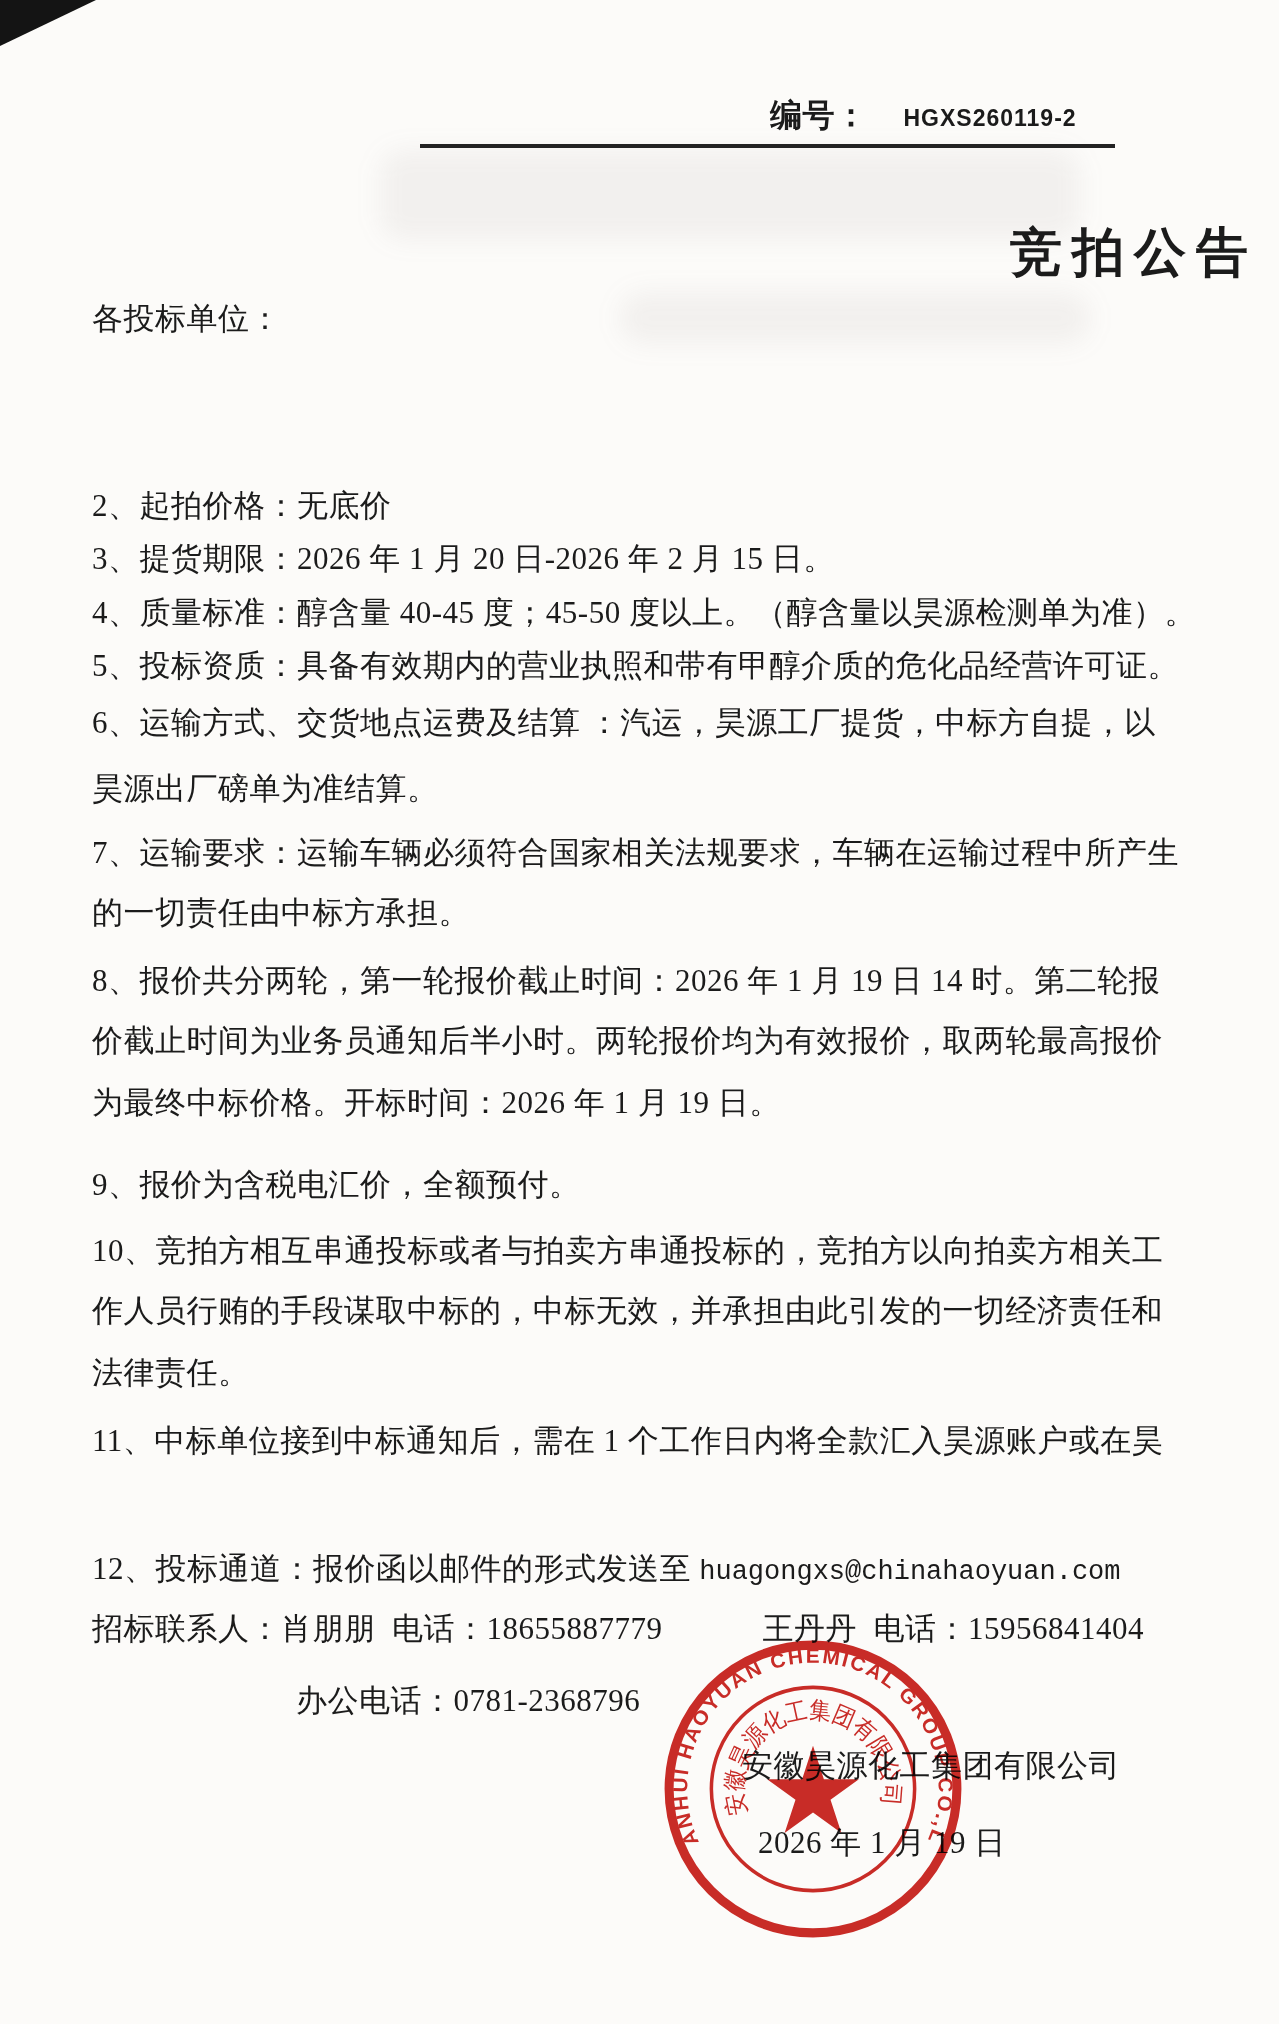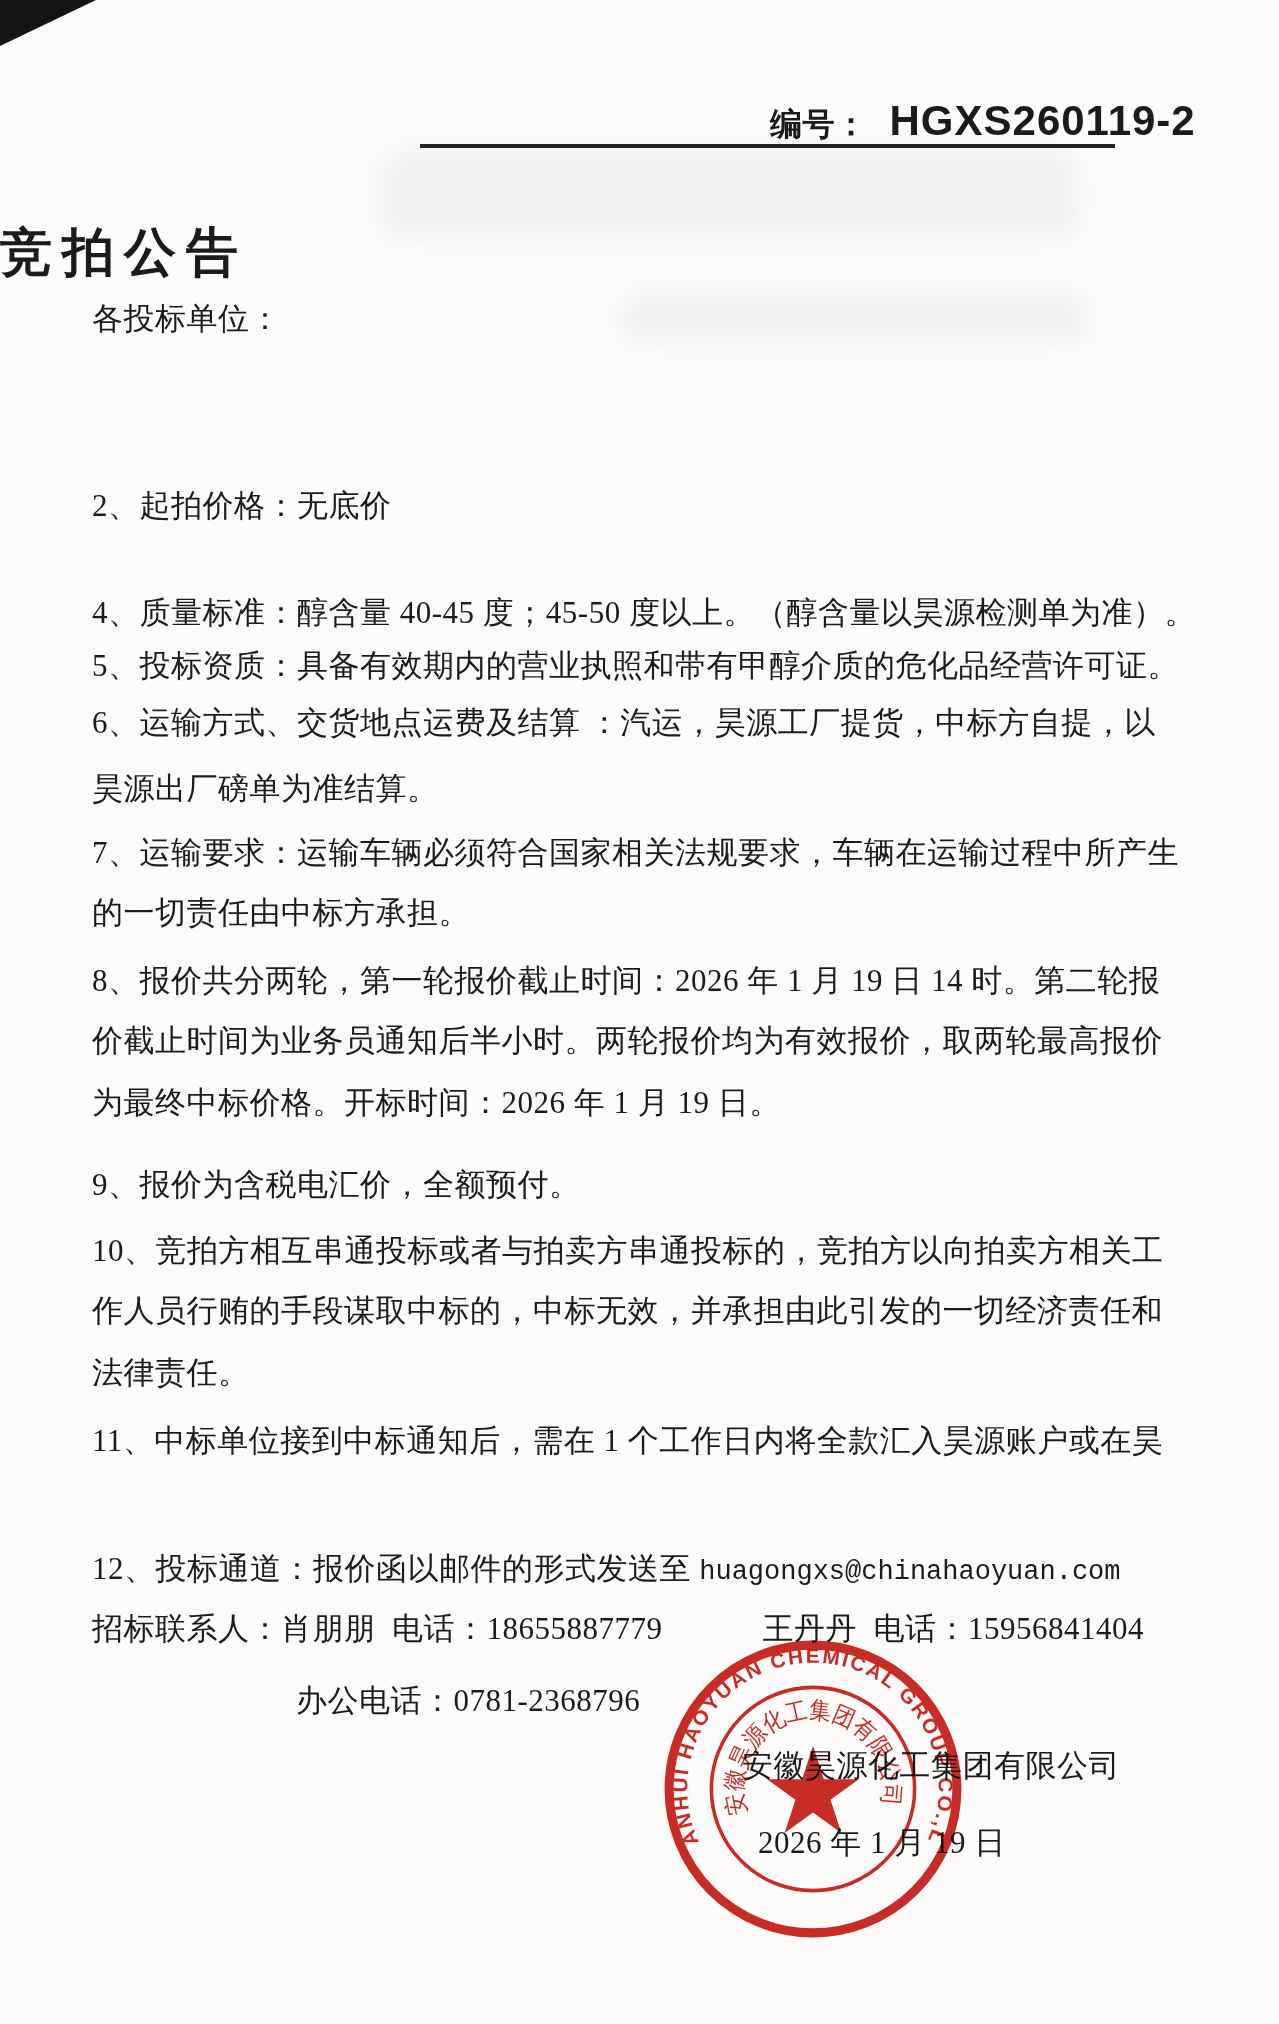--- a/index.html
+++ b/index.html
@@ -15,25 +15,25 @@
   .ln{
     position:absolute;
     left:92px;
     font-size:31px;
     line-height:1.2;
     white-space:pre;
     letter-spacing:0.5px;
   }
   .hdr{left:770px;top:96px;font-size:32px;font-weight:bold;
        font-family:"Liberation Sans","DejaVu Sans",sans-serif;}
-  .hdr .num{margin-left:22px;font-size:42px;letter-spacing:1px;}
+  .hdr .num{margin-left:36px;font-size:23px;letter-spacing:1px;}
   .rule{position:absolute;left:420px;top:144px;width:695px;height:0;
         border-top:4px solid #232323;}
   .title{
-    left:0;top:221px;width:1258px;text-align:left;
+    left:0;top:221px;width:1258px;text-align:right;
     font-family:"Liberation Sans","DejaVu Sans",sans-serif;
     font-weight:bold;font-size:52px;letter-spacing:10px;
   }
   .gap-qty{display:inline-block;width:112px;}
   .gap-contact{display:inline-block;width:100px;}
   .email{font-family:"Liberation Mono","DejaVu Sans Mono",monospace;font-size:27px;letter-spacing:0;}
   .corner-artifact{
     position:absolute;left:0;top:0;width:100px;height:50px;background:#141414;
     clip-path:polygon(0 0,96% 0,0 92%);
   }
@@ -57,20 +57,21 @@
 
   <div class="ln hdr"><span>编号：</span><span class="num">HGXS260119-2</span></div>
   <div class="rule"></div>
 
   <div class="ln title">竞拍公告</div>
 
   <div class="ln" style="top:300px">各投标单位：</div>
 
 
   <div class="ln" style="top:487px">2、起拍价格：无底价</div>
+  <div class="ln" style="top:540px">3、提货期限：2026 年 1 月 20 日-2026 年 2 月 15 日。</div>
   <div class="ln" style="top:594px">4、质量标准：醇含量 40-45 度；45-50 度以上。（醇含量以昊源检测单为准）。</div>
   <div class="ln" style="top:647px">5、投标资质：具备有效期内的营业执照和带有甲醇介质的危化品经营许可证。</div>
   <div class="ln" style="top:704px">6、运输方式、交货地点运费及结算 ：汽运，昊源工厂提货，中标方自提，以</div>
   <div class="ln" style="top:770px">昊源出厂磅单为准结算。</div>
   <div class="ln" style="top:834px">7、运输要求：运输车辆必须符合国家相关法规要求，车辆在运输过程中所产生</div>
   <div class="ln" style="top:894px">的一切责任由中标方承担。</div>
   <div class="ln" style="top:962px">8、报价共分两轮，第一轮报价截止时间：2026 年 1 月 19 日 14 时。第二轮报</div>
   <div class="ln" style="top:1022px">价截止时间为业务员通知后半小时。两轮报价均为有效报价，取两轮最高报价</div>
   <div class="ln" style="top:1084px">为最终中标价格。开标时间：2026 年 1 月 19 日。</div>
   <div class="ln" style="top:1166px">9、报价为含税电汇价，全额预付。</div>

